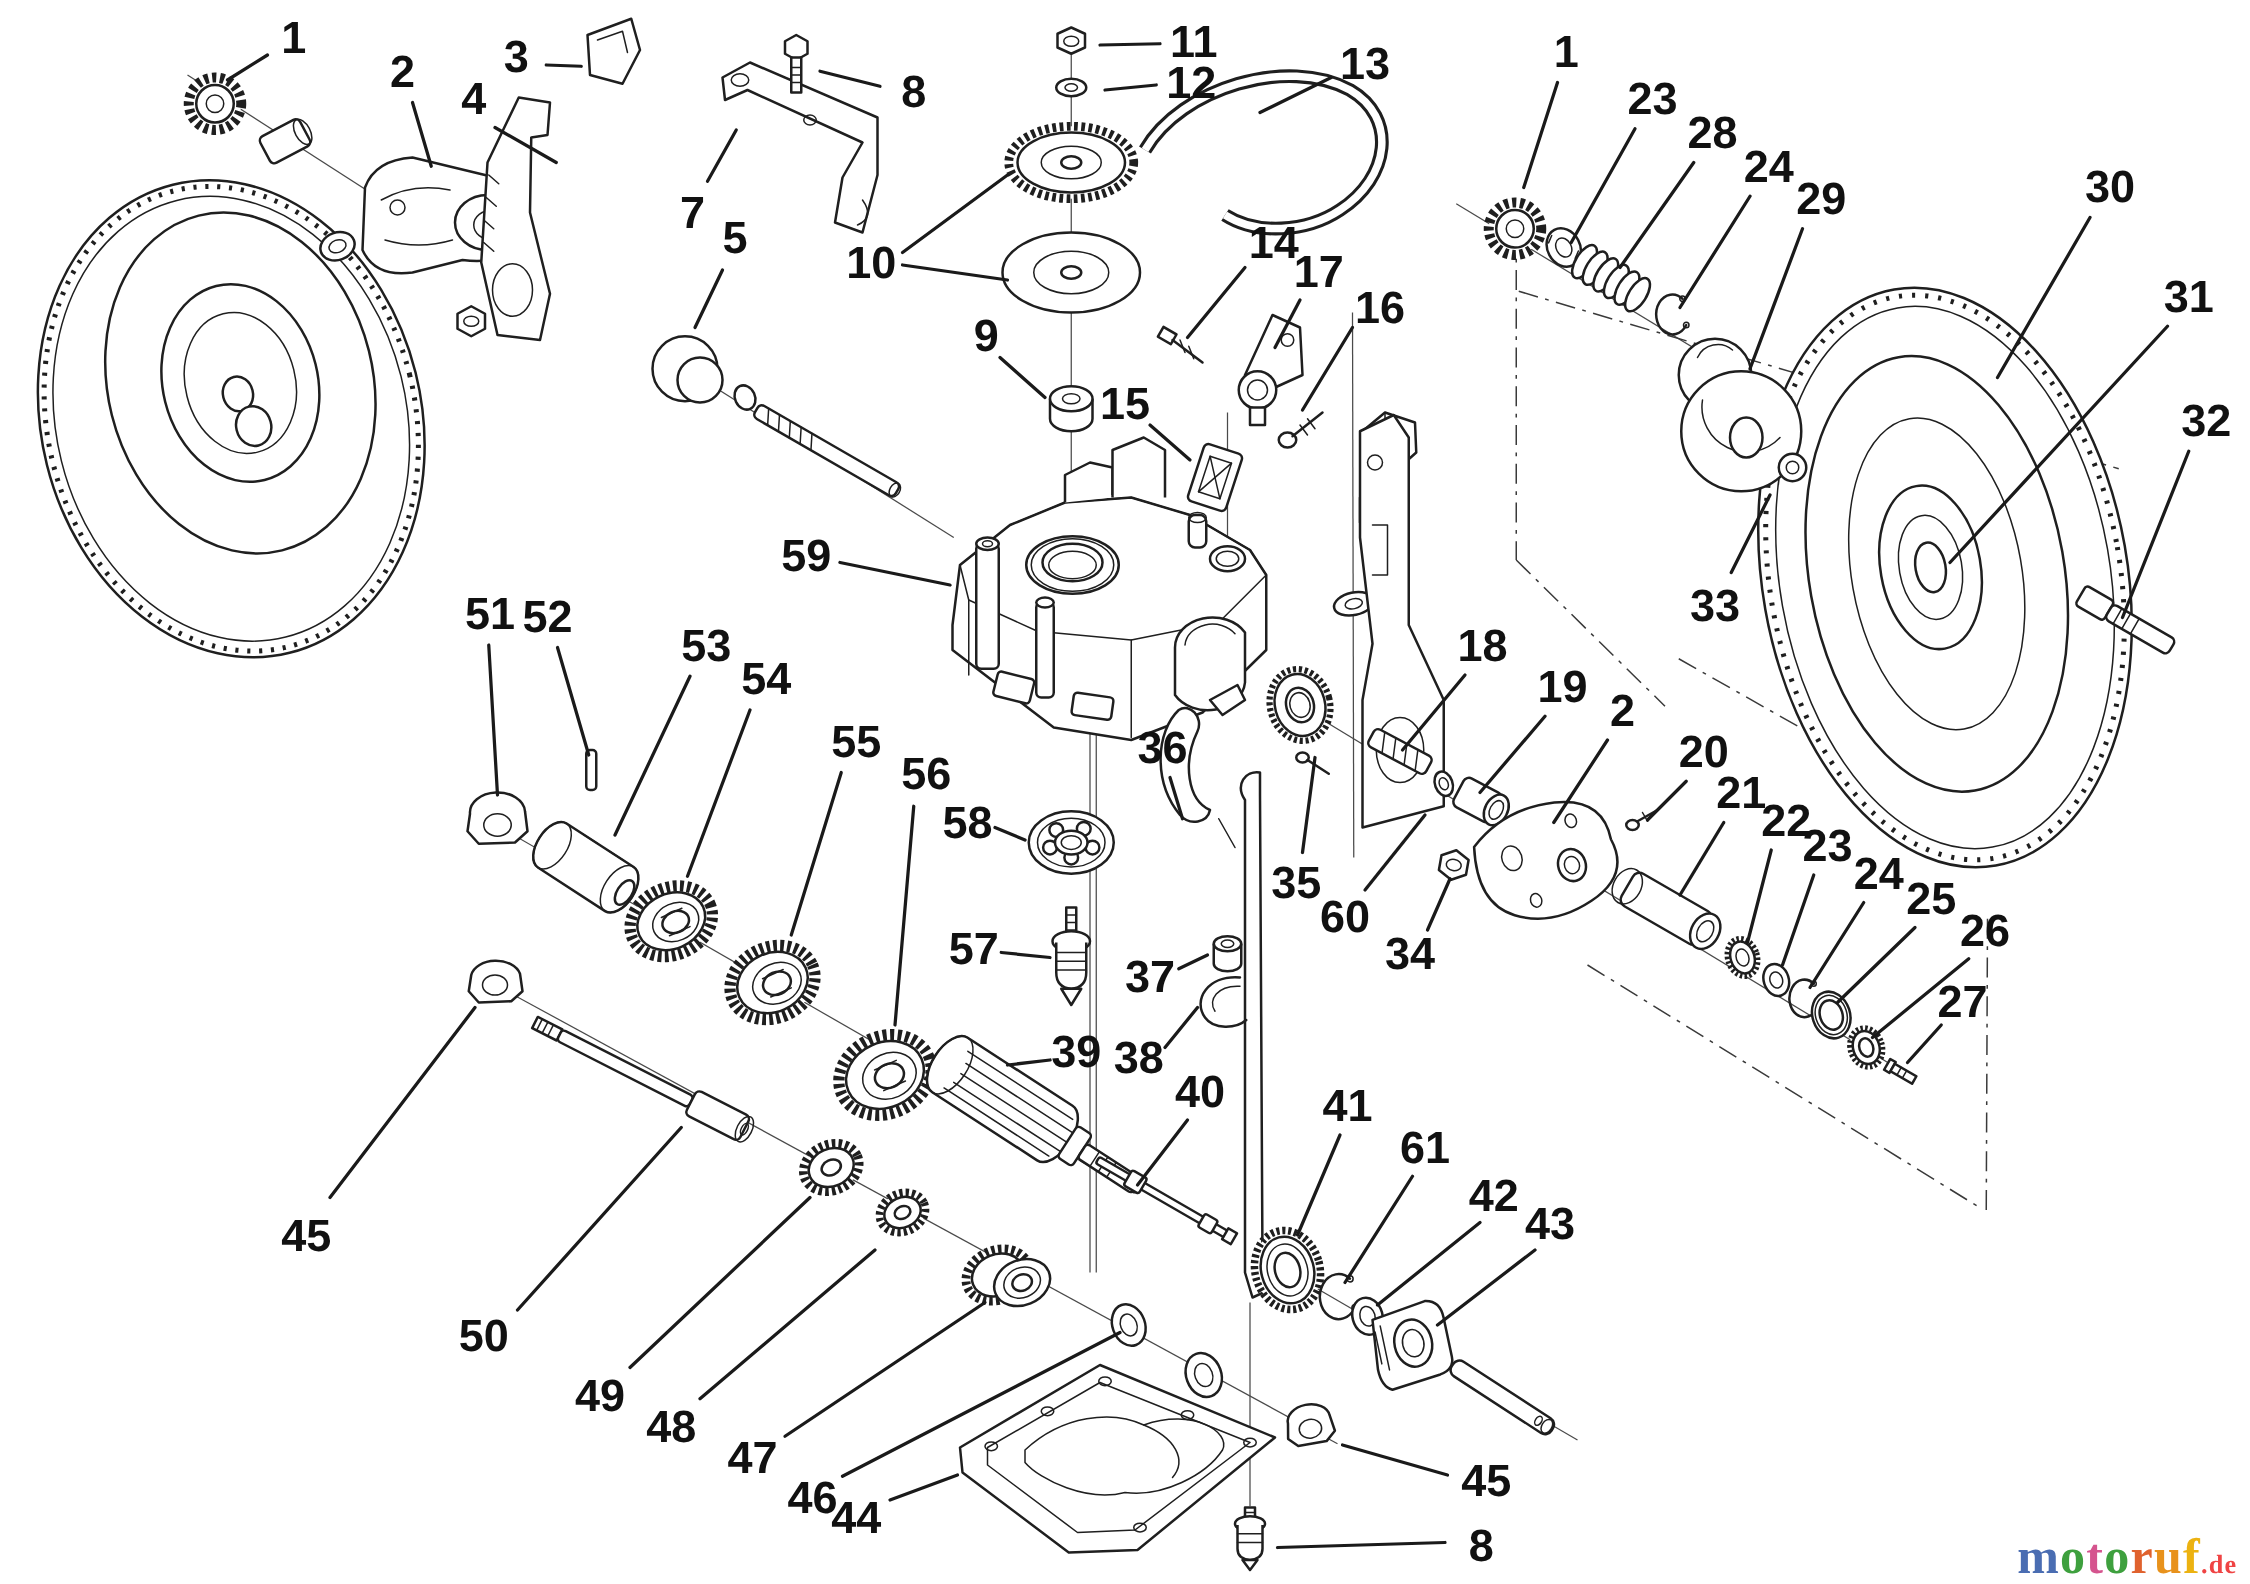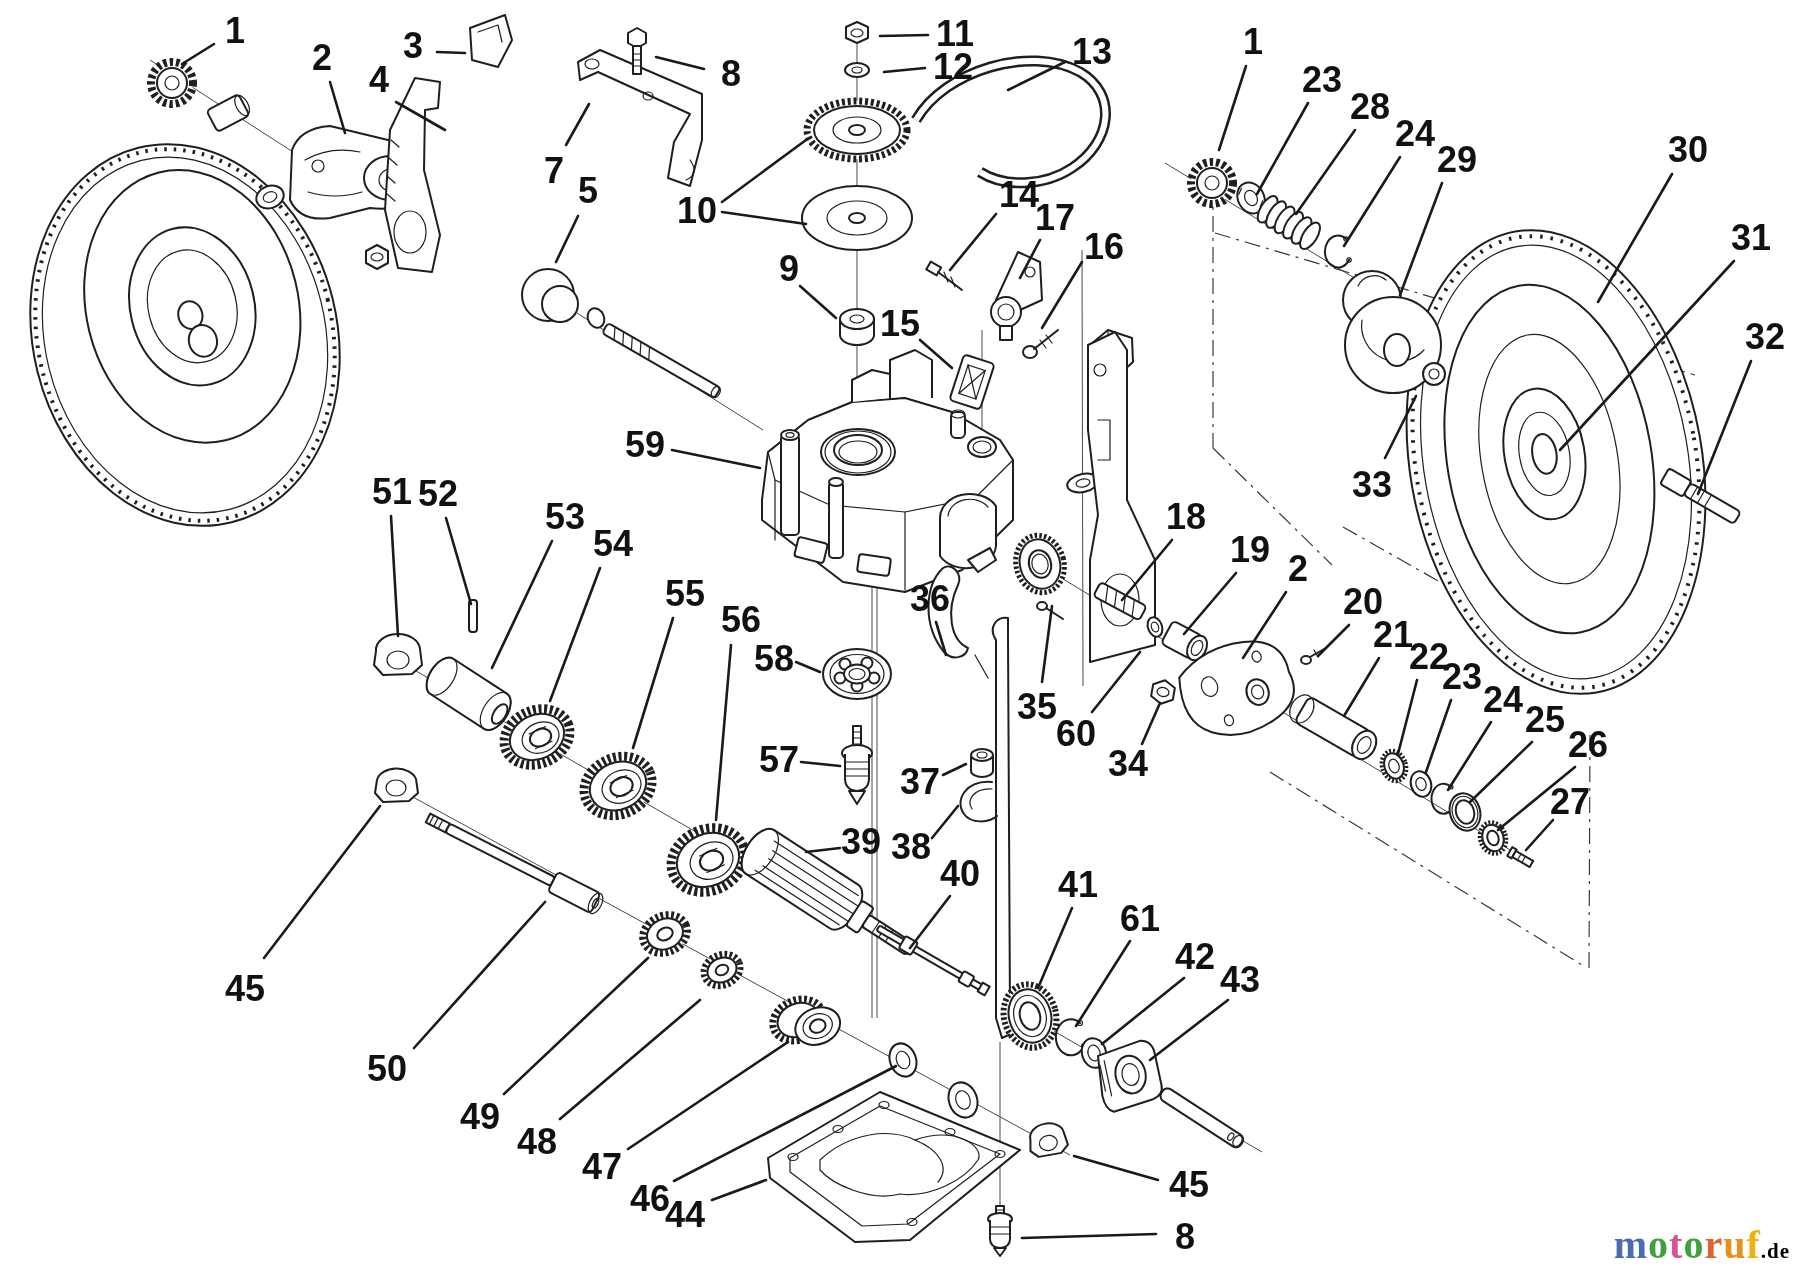--- a/index.html
+++ b/index.html
@@ -8,21 +8,21 @@
   svg{position:absolute;left:0;top:0;}
   .ln{fill:none;stroke:#1f1f1f;stroke-width:2;stroke-linejoin:round;stroke-linecap:round;}
   .fw{fill:#ffffff;stroke:#1f1f1f;stroke-width:2;stroke-linejoin:round;}
   .thin{stroke-width:1.2;}
   .axis{fill:none;stroke:#4a4a4a;stroke-width:1;}
   .dash{fill:none;stroke:#3a3a3a;stroke-width:1.2;stroke-dasharray:16 6 3 6;}
   .teeth{fill:#fff;stroke:#1f1f1f;}
   .callout-text{font-family:"Liberation Sans",sans-serif;font-weight:bold;font-size:36px;fill:#111;}
   #watermark{position:absolute;right:10px;bottom:2px;font-family:"Liberation Serif",serif;
              font-weight:bold;font-size:40px;letter-spacing:1px;line-height:1;}
-  #watermark .suffix{font-size:21px;color:#000000;font-weight:bold;}
+  #watermark .suffix{font-size:21px;color:#ef4444;font-weight:bold;}
 </style>
 </head>
 <body>
 
 <div id="stage">
 <svg width="1800" height="1267" viewBox="0 0 1800 1267">
 
   <g>
     <line class="axis" x1="150" y1="60" x2="360" y2="195"></line>
     <line class="axis" x1="553" y1="298" x2="763" y2="430"></line>

